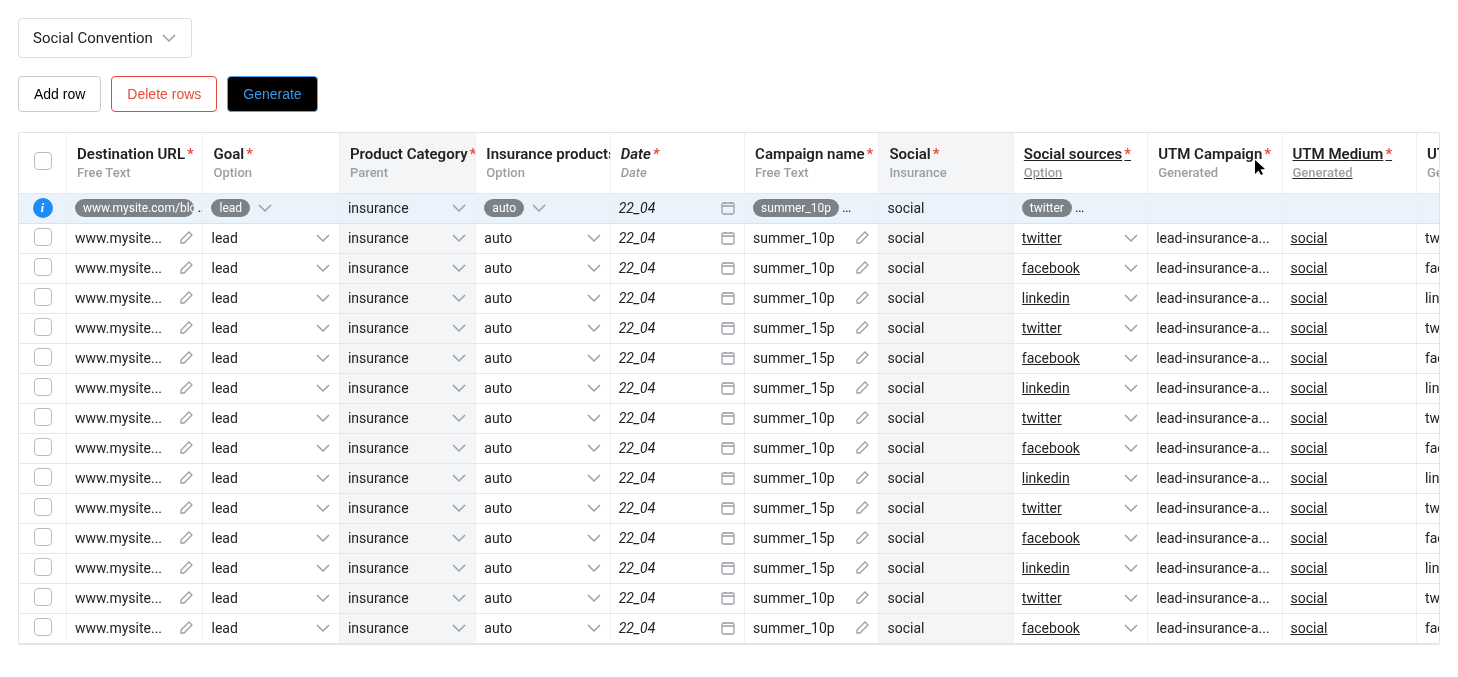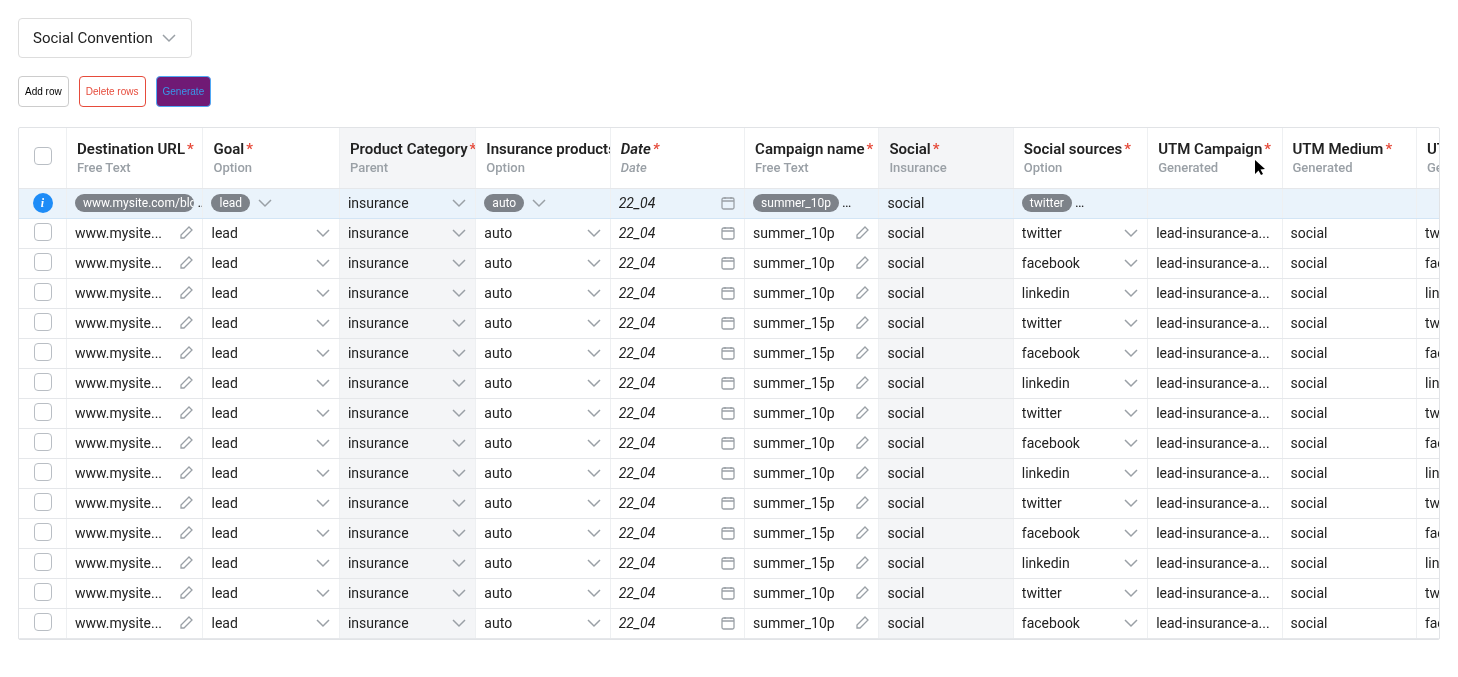--- a/index.html
+++ b/index.html
@@ -41,26 +41,26 @@
   }
   .action-row {
     display: flex;
     gap: 10px;
     margin-bottom: 20px;
   }
   .btn {
     border: 1px solid #ccc;
     background: #fff;
     border-radius: 4px;
-    padding: 9px 6px;
-    font-size: 10px;
+    padding: 9px 15px;
+    font-size: 14px;
     cursor: pointer;
   }
   .btn-delete { border-color: #e64b3b; color: #e64b3b; }
-  .btn-generate { border-color: #4fa8f5; color: #3a97e8; background: #701a75; }
+  .btn-generate { border-color: #4fa8f5; color: #3a97e8; background: #000000; }
 
   .grid-wrap {
     border: 1px solid #e1e3e6;
     border-radius: 2px;
     overflow-x: auto;
   }
   table {
     border-collapse: collapse;
     width: 1460px;
     table-layout: fixed;
@@ -87,23 +87,23 @@
   .req { color: #e64b3b; margin-left:2px;}
   .th-sub { font-size: 13px; color: #9aa0a6; margin-top: 2px; }
   .col-check { width: 46px; text-align:center; }
   .col-dest  { width: 132px; }
   .col-goal  { width: 132px; }
   .col-prod  { width: 132px; }
   .col-ins   { width: 130px; }
   .col-date  { width: 130px; font-style: italic; }
   .col-camp  { width: 130px; }
   .col-soc   { width: 130px; }
-  .col-src   { width: 130px; }
+  .col-src   { width: 130px; text-decoration: underline; }
   .col-utmc  { width: 130px; }
-  .col-utmm  { width: 130px; }
+  .col-utmm  { width: 130px; text-decoration: underline; }
   .col-utms  { width: 60px; }
   .check {
     width: 18px; height: 18px; border:1.5px solid #b9bec4; border-radius:4px; display:inline-block;
     background:#fff;
   }
   .cell-flex { display:flex; align-items:center; gap:4px; height:100%; }
   .cell-text { flex:1; overflow:hidden; text-overflow:ellipsis; }
   .pencil-icon, .chevron-icon, .calendar-icon {
     width:16px; height:16px; flex:0 0 16px; color:#9aa0a6;
   }

